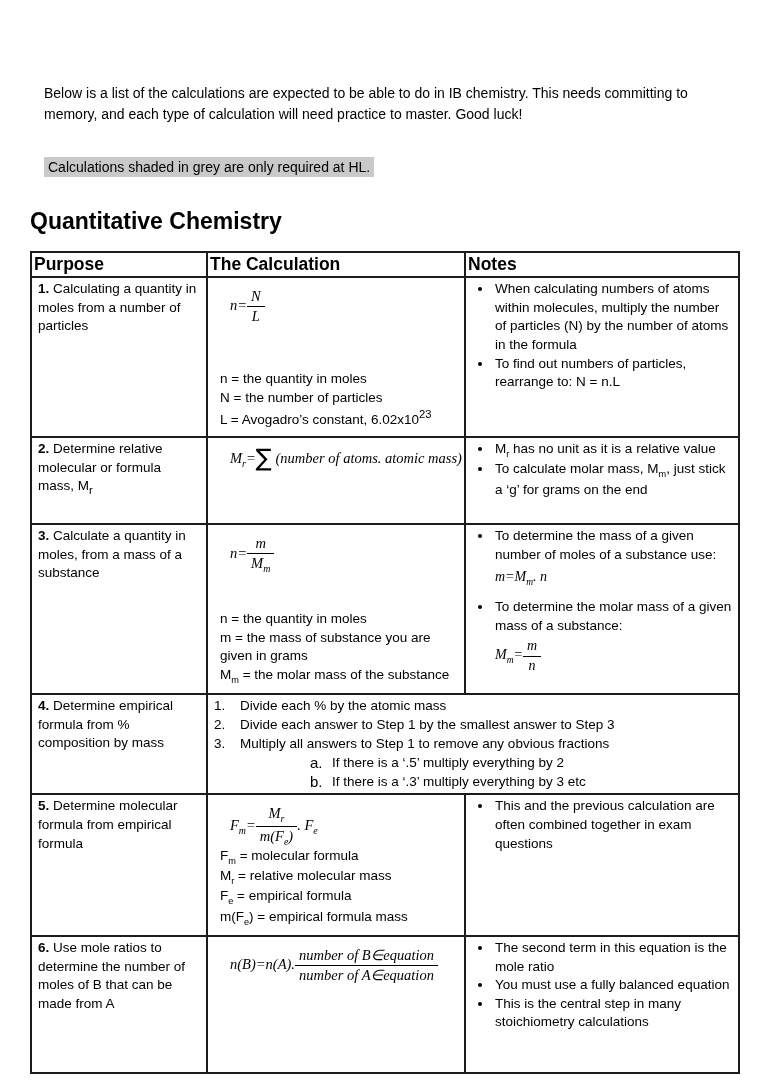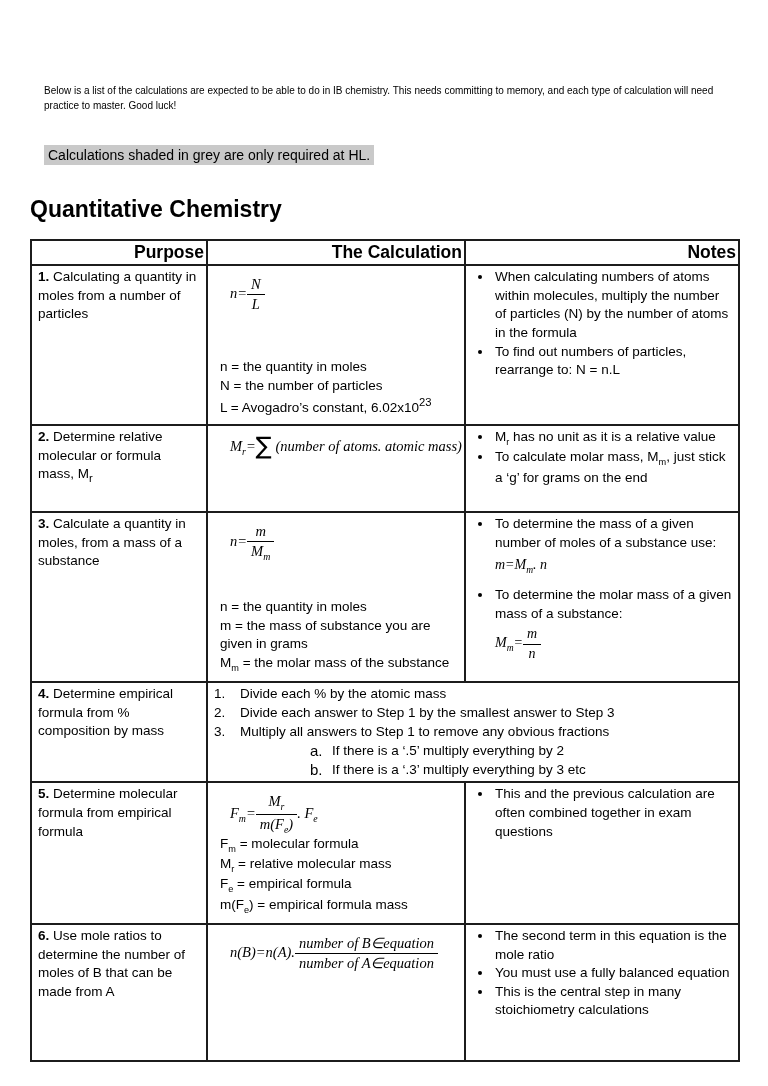--- a/index.html
+++ b/index.html
@@ -4,28 +4,28 @@
 <style>
   :root { --border:#1c1c1c; --hl:#c9c9c9; --ink:#000; --paper:#fff; }
   * { box-sizing:border-box; }
   html,body { margin:0; padding:0; }
   body {
     width:768px; min-height:1086px; background:var(--paper); color:var(--ink);
     font-family:"Liberation Sans", sans-serif;
   }
   .page { padding:40px 30px 30px 30px; }
   h1.title { margin:0; font-size:24px; line-height:1.15; text-align:center; font-weight:bold; }
-  p.intro { margin:43px 0 0 14px; font-size:10px; line-height:1.5; }
+  p.intro { margin:43px 0 0 14px; font-size:14px; line-height:1.5; }
   p.hl-line { margin:34px 0 0 14px; font-size:14px; }
   .hl { background:var(--hl); padding:2px 4px; }
   h2.section { margin:33px 0 16px 0; font-size:23px; font-weight:bold; }
 
   table.calc-table { border-collapse:collapse; table-layout:fixed; width:708px; }
   .calc-table th, .calc-table td { border:2px solid var(--border); }
-  .calc-table th { font-size:17.5px; font-weight:bold; text-align:right; padding:1px 2px; }
+  .calc-table th { font-size:17.5px; font-weight:bold; text-align:left; padding:1px 2px; }
   .calc-table td { vertical-align:top; padding:2px 6px; font-size:13.5px; line-height:1.38; }
 
   .row-0 td{height:160px;} .row-1 td{height:87px;} .row-2 td{height:170px;}
   .row-3 td{height:92px;}  .row-4 td{height:134px;} .row-5 td{height:137px;}
 
   .purpose-cell { line-height:1.4; padding-top:3px; }
   .purpose-cell b { font-weight:bold; }
 
   .calc-cell { padding:0; overflow:hidden; }
   .calc-inner { height:100%; display:flex; flex-direction:column; justify-content:space-between; padding:4px 6px 3px 6px; }

